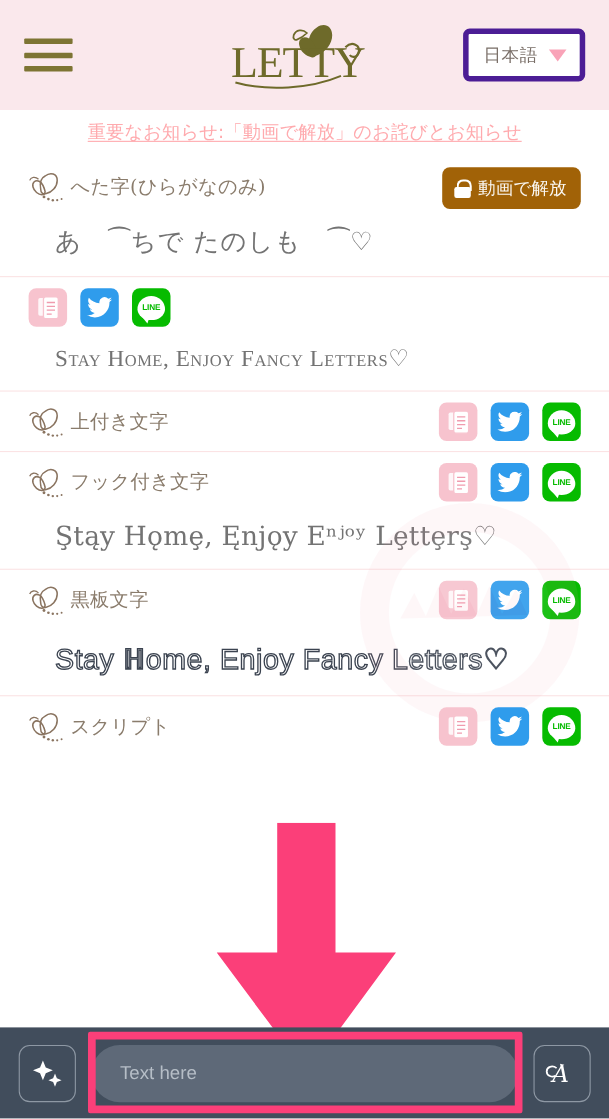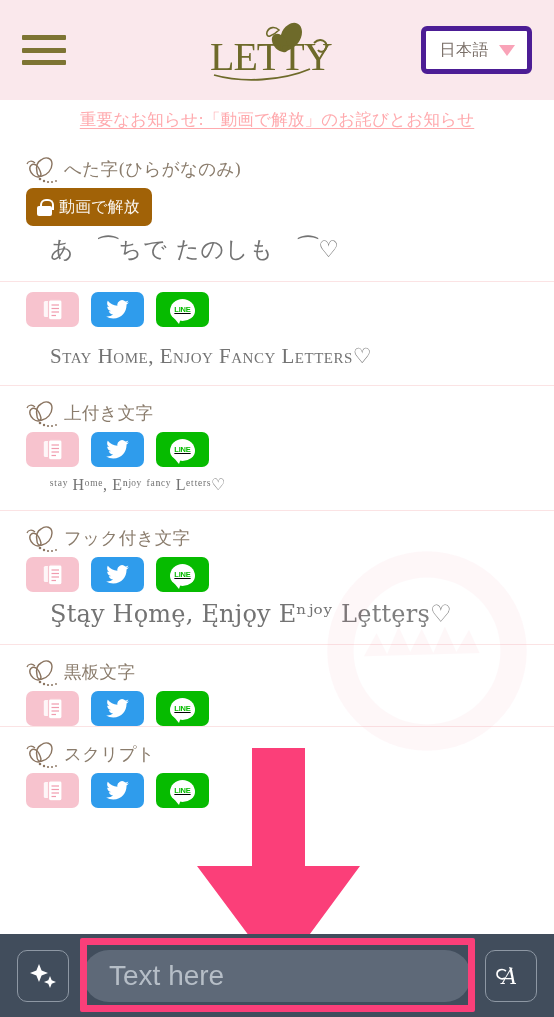--- a/index.html
+++ b/index.html
@@ -93,39 +93,37 @@
   .list { position: relative; }
   .row {
     position: relative;
     padding: 10px 26px 0 26px;
     border-bottom: 1px solid #fbe3e4;
   }
   .row:last-child { border-bottom: none; }
   .row-head {
     display: flex; align-items: flex-start; justify-content: space-between;
     min-height: 44px;
-    flex-direction: column;
   }
   .row-title { display: flex; align-items: flex-start; gap: 4px; }
   .butterfly { width: 34px; height: 34px; flex: none; margin-top: 2px; }
   .row-label {
     font-family: "DejaVu Serif", serif;
     font-size: 17.5px;
     color: #8a7c6c;
     padding-top: 5px;
     letter-spacing: 0.3px;
     white-space: nowrap;
   }
   .actions { display: flex; align-items: center; gap: 12px; }
   .act {
-    width: 53px; height: 35px;
+    width: 35px; height: 35px;
     border-radius: 7px;
     display: flex; align-items: center; justify-content: center;
     cursor: pointer;
-    text-decoration: underline;
   }
   .act-copy { background: #f7c3ce; }
   .act-tw { background: #2f9cec; }
   .act-line { background: #06bb00; }
   .line-glyph {
     width: 25px; height: 22px;
     background: #ffffff;
     border-radius: 50% 50% 50% 50% / 55% 55% 45% 45%;
     position: relative;
     display: flex; align-items: center; justify-content: center;
@@ -216,21 +214,21 @@
     display: flex; align-items: center; justify-content: center;
     cursor: pointer;
   }
   .input-wrap { flex: 1; position: relative; height: 52px; }
   .text-input {
     width: 100%; height: 52px;
     background: #5e6978;
     border: none; border-radius: 26px;
     padding: 10px 26px;
     color: #fef9c3;
-    font-size: 28px;
+    font-size: 17px;
     font-family: "Liberation Sans", sans-serif;
     outline: none;
   }
   .text-input::placeholder { color: #b6bec7; }
   .highlight-box {
     position: absolute;
     left: 80px; top: 938px;
     width: 395px; height: 74px;
     border: 7px solid #fb3f79;
     border-radius: 2px;
@@ -357,21 +355,20 @@
           <div class="act act-tw">
             <svg width="23" height="19" viewBox="0 0 24 20">
               <path d="M24 2.4c-.9.4-1.8.7-2.8.8 1-.6 1.8-1.6 2.2-2.7-1 .6-2 1-3.1 1.2A4.9 4.9 0 0 0 11.9 6c-4.1-.2-7.7-2.2-10.1-5.2-.4.7-.7 1.6-.7 2.5 0 1.7.9 3.2 2.2 4.1-.8 0-1.6-.2-2.2-.6v.1c0 2.4 1.7 4.4 3.9 4.8-.4.1-.8.2-1.3.2-.3 0-.6 0-.9-.1.6 2 2.4 3.4 4.6 3.4A9.9 9.9 0 0 1 0 17.3a13.9 13.9 0 0 0 7.5 2.2c9.1 0 14-7.5 14-14v-.7c1-.7 1.8-1.6 2.5-2.4z" fill="#fff"></path>
             </svg>
           </div>
           <div class="act act-line">
             <span class="line-glyph">LINE</span>
           </div>
         </div>
       </div>
-      <div class="sample s-sup">ˢᵗᵃʸ Hᵒᵐᵉ, Eⁿʲᵒʸ ᶠᵃⁿᶜʸ Lᵉᵗᵗᵉʳˢ♡</div>
     </div>
 
     <div class="row">
       <div class="row-head">
         <div class="row-title">
           <svg class="butterfly" viewBox="0 0 34 34">
             <path d="M15 6 c5 -4 11 -2 11 4 c0 6 -5 11 -10 12 c-3 1 -5 -1 -5 -4 c-1 -5 0 -10 4 -12 z" fill="none" stroke="#8a7460" stroke-width="1.4"></path>
             <path d="M10 11 c-4 -2 -7 1 -6 5 c1 4 5 7 8 7 c2 0 3 -1 3 -3 c-1 -4 -2 -7 -5 -9 z" fill="none" stroke="#8a7460" stroke-width="1.4"></path>
             <path d="M9 9 c-3 -3 -7 -2 -8 1" fill="none" stroke="#8a7460" stroke-width="1.2"></path>
             <circle cx="14" cy="25" r="1.3" fill="#8a7460"></circle>
@@ -444,20 +441,21 @@
           <div class="act act-tw">
             <svg width="23" height="19" viewBox="0 0 24 20">
               <path d="M24 2.4c-.9.4-1.8.7-2.8.8 1-.6 1.8-1.6 2.2-2.7-1 .6-2 1-3.1 1.2A4.9 4.9 0 0 0 11.9 6c-4.1-.2-7.7-2.2-10.1-5.2-.4.7-.7 1.6-.7 2.5 0 1.7.9 3.2 2.2 4.1-.8 0-1.6-.2-2.2-.6v.1c0 2.4 1.7 4.4 3.9 4.8-.4.1-.8.2-1.3.2-.3 0-.6 0-.9-.1.6 2 2.4 3.4 4.6 3.4A9.9 9.9 0 0 1 0 17.3a13.9 13.9 0 0 0 7.5 2.2c9.1 0 14-7.5 14-14v-.7c1-.7 1.8-1.6 2.5-2.4z" fill="#fff"></path>
             </svg>
           </div>
           <div class="act act-line">
             <span class="line-glyph">LINE</span>
           </div>
         </div>
       </div>
+      <div class="sample s-chalk">Stay ℍome, Enjoy Fancy Letters♡</div>
     </div>
 
     <div class="row">
       <div class="row-head">
         <div class="row-title">
           <svg class="butterfly" viewBox="0 0 34 34">
             <path d="M15 6 c5 -4 11 -2 11 4 c0 6 -5 11 -10 12 c-3 1 -5 -1 -5 -4 c-1 -5 0 -10 4 -12 z" fill="none" stroke="#8a7460" stroke-width="1.4"></path>
             <path d="M10 11 c-4 -2 -7 1 -6 5 c1 4 5 7 8 7 c2 0 3 -1 3 -3 c-1 -4 -2 -7 -5 -9 z" fill="none" stroke="#8a7460" stroke-width="1.4"></path>
             <path d="M9 9 c-3 -3 -7 -2 -8 1" fill="none" stroke="#8a7460" stroke-width="1.2"></path>
             <circle cx="14" cy="25" r="1.3" fill="#8a7460"></circle>

